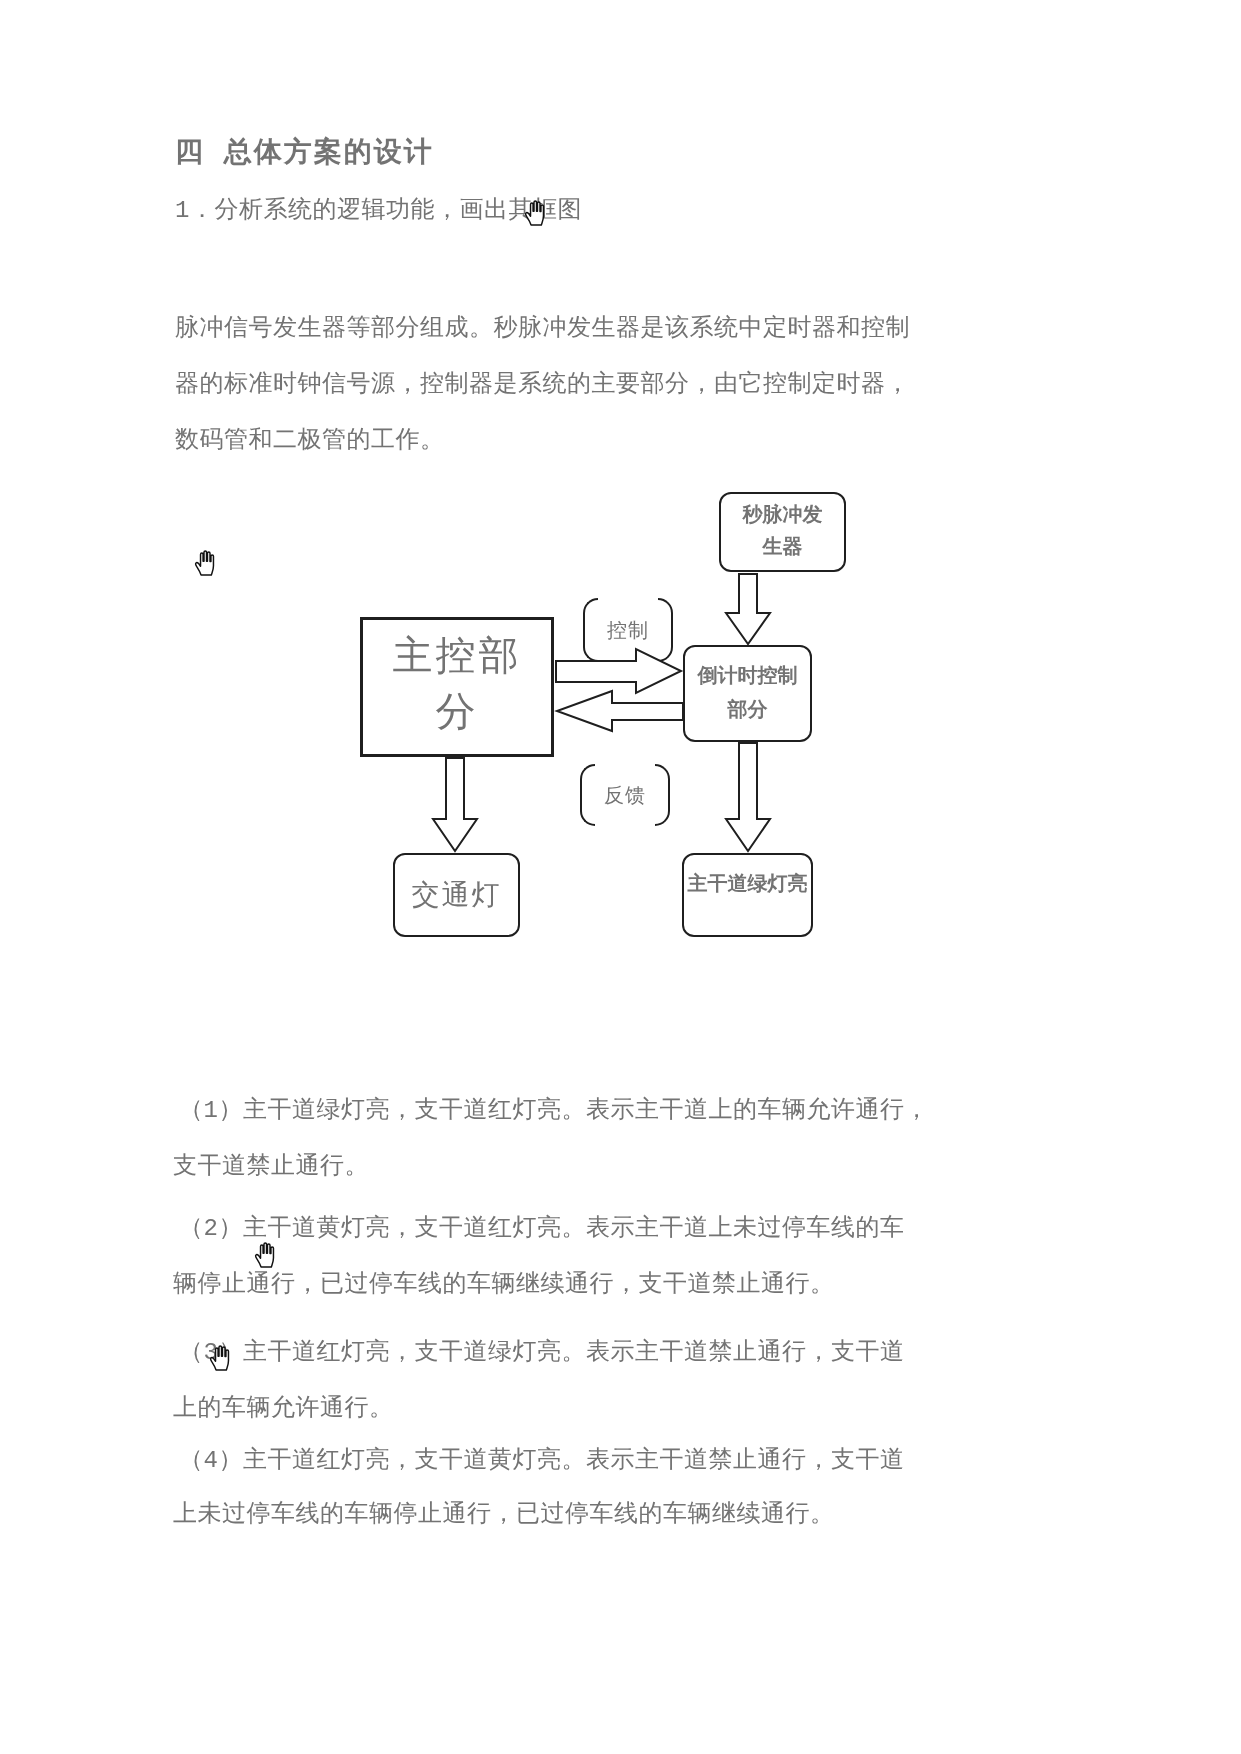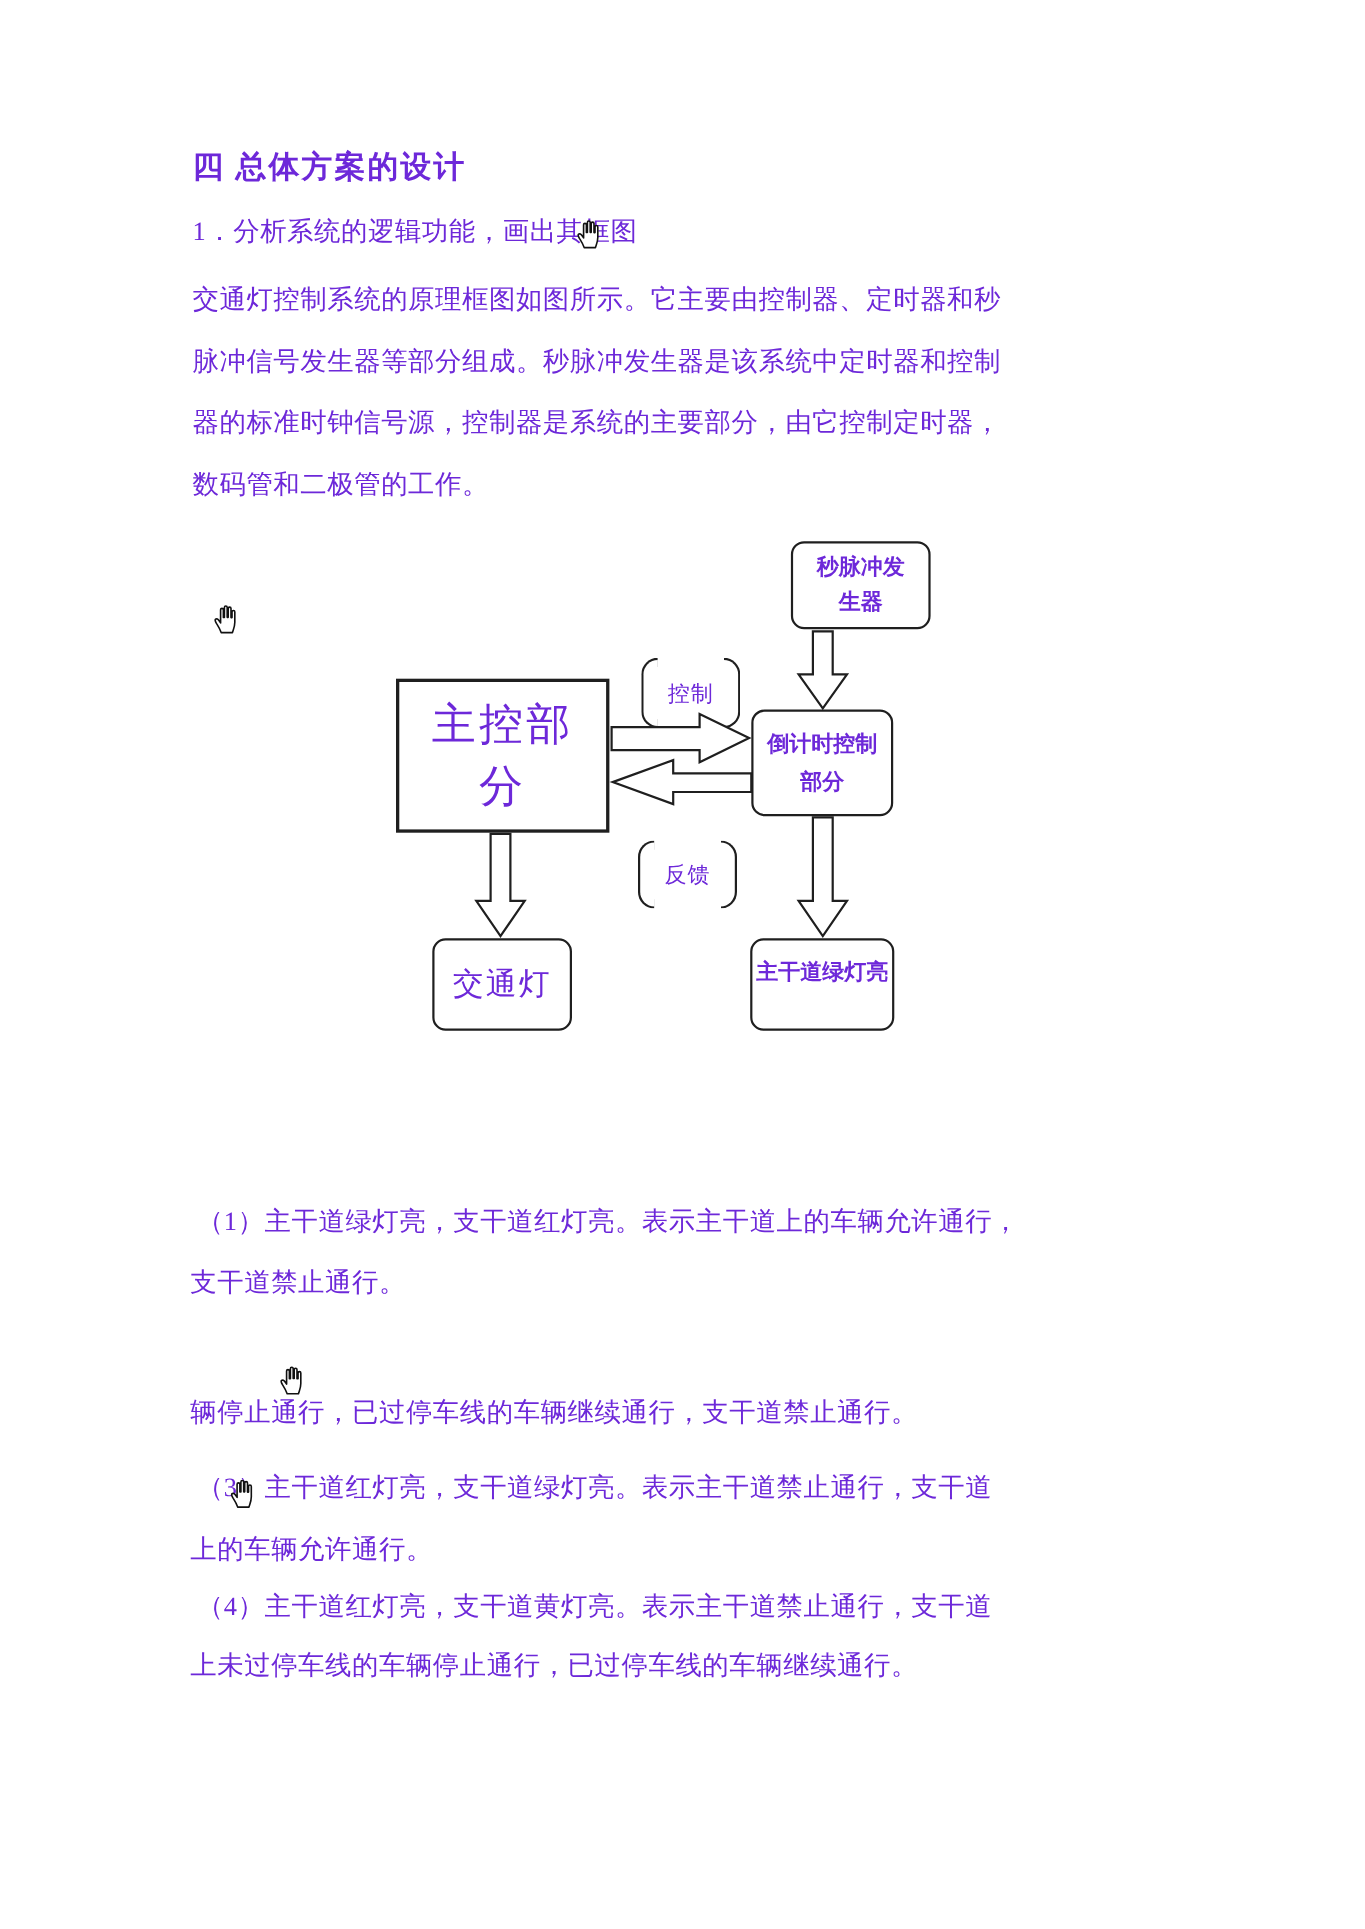--- a/index.html
+++ b/index.html
@@ -1,21 +1,21 @@
 <!DOCTYPE html>
 <html><head>
 <meta charset="utf-8">
 <style>
   html,body{margin:0;padding:0;background:#ffffff;}
   .page{
     position:relative;
     width:1049px;height:1754px;
     background:#ffffff;
-    font-family:Liberation Serif, serif;
-    color:#6d28d9;
+    font-family:Liberation Mono, monospace;
+    color:#737373;
     overflow:hidden;
   }
   .tline{
     position:absolute;left:175px;
     font-size:24px;line-height:1.25;
     white-space:nowrap;letter-spacing:0.5px;
   }
   .heading{
     position:absolute;left:175px;top:133px;
     font-size:28px;font-weight:bold;letter-spacing:2px;
@@ -64,21 +64,20 @@
   .cur3{left:250px;top:1238px;}
   .cur4{left:205px;top:1341px;}
 </style>
 </head>
 <body>
 
 <div class="page">
 
   <div class="heading">四 总体方案的设计</div>
   <div class="tline" style="top:196px">1．分析系统的逻辑功能，画出其框图</div>
-  <div class="tline" style="top:258px">交通灯控制系统的原理框图如图所示。它主要由控制器、定时器和秒</div>
   <div class="tline" style="top:314px">脉冲信号发生器等部分组成。秒脉冲发生器是该系统中定时器和控制</div>
   <div class="tline" style="top:370px">器的标准时钟信号源，控制器是系统的主要部分，由它控制定时器，</div>
   <div class="tline" style="top:426px">数码管和二极管的工作。</div>
 
   <div class="dbox rounded box-pulse">秒脉冲发生器</div>
   <div class="dbox box-main">主控部分</div>
   <div class="dbox rounded box-countdown">倒计时控制部分</div>
   <div class="dbox rounded box-traffic">交通灯</div>
   <div class="dbox rounded box-display">主干道绿灯亮</div>
 
@@ -96,20 +95,21 @@
   <svg class="arrows" width="1241" height="1754" viewBox="0 0 1241 1754">
     <polygon points="739,574 757,574 757,613 770,613 748,644 726,613 739,613"></polygon>
     <polygon points="556,661 636,661 636,649 681,671 636,693 636,682 556,682"></polygon>
     <polygon points="683,703 612,703 612,691 557,711 612,731 612,720 683,720"></polygon>
     <polygon points="446,758 464,758 464,819 477,819 455,851 433,819 446,819"></polygon>
     <polygon points="739,743 757,743 757,819 770,819 748,851 726,819 739,819"></polygon>
   </svg>
 
   <div class="tline indent1" style="top:1096px">（1）主干道绿灯亮，支干道红灯亮。表示主干道上的车辆允许通行，</div>
   <div class="tline cont" style="top:1152px">支干道禁止通行。</div>
+  <div class="tline indent1" style="top:1214px">（2）主干道黄灯亮，支干道红灯亮。表示主干道上未过停车线的车</div>
   <div class="tline cont" style="top:1270px">辆停止通行，已过停车线的车辆继续通行，支干道禁止通行。</div>
   <div class="tline indent1" style="top:1338px">（3）主干道红灯亮，支干道绿灯亮。表示主干道禁止通行，支干道</div>
   <div class="tline cont" style="top:1394px">上的车辆允许通行。</div>
   <div class="tline indent1" style="top:1446px">（4）主干道红灯亮，支干道黄灯亮。表示主干道禁止通行，支干道</div>
   <div class="tline cont" style="top:1500px">上未过停车线的车辆停止通行，已过停车线的车辆继续通行。</div>
 
   <svg class="cursor cur1" viewBox="0 0 24 24">
     <path d="M8.3 21.8 C7.5 19.6 6.5 17.8 5.3 15.9 C4.7 14.9 3.6 13.5 4.5 12.7 C5.2 12.1 6.2 12.7 6.8 13.6 L7.9 15.2 L7.9 6.3 C7.9 5 9.8 5 9.8 6.3 L9.8 11.5 L10.5 11.5 L10.5 4.7 C10.5 3.4 12.4 3.4 12.4 4.7 L12.4 11.4 L13.1 11.4 L13.1 5.4 C13.1 4.1 15 4.1 15 5.4 L15 11.6 L15.7 11.6 L15.7 7.7 C15.7 6.4 17.6 6.4 17.6 7.7 L17.6 14.8 C17.6 17.8 16.7 19.5 16 21.8 Z" fill="#ffffff" stroke="#111111" stroke-width="1.1" stroke-linejoin="round"></path>
   </svg>
   <svg class="cursor cur2" viewBox="0 0 24 24">

